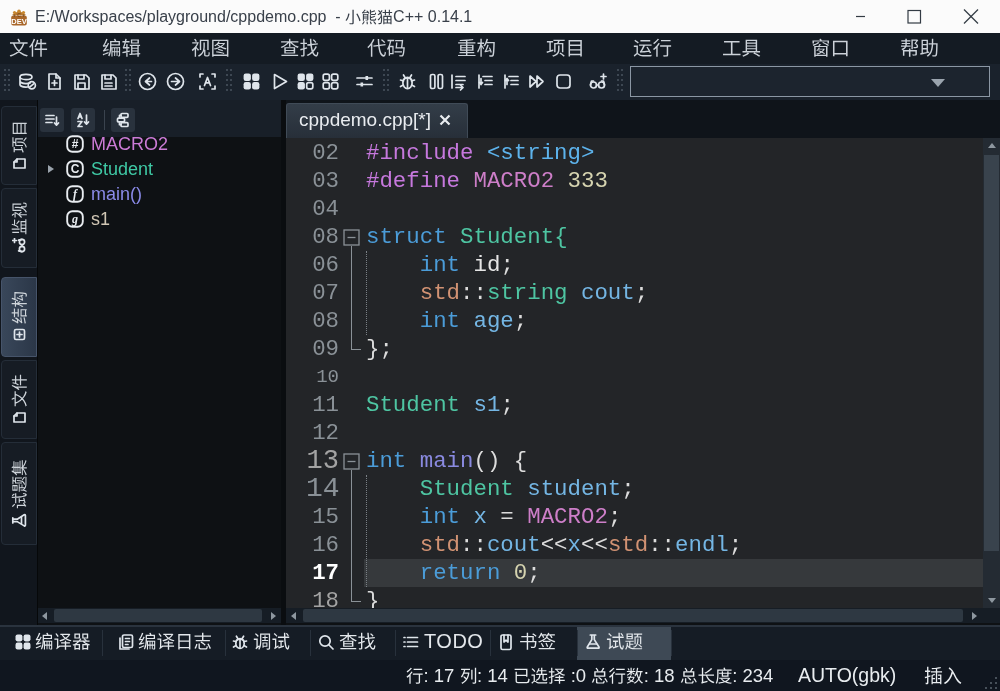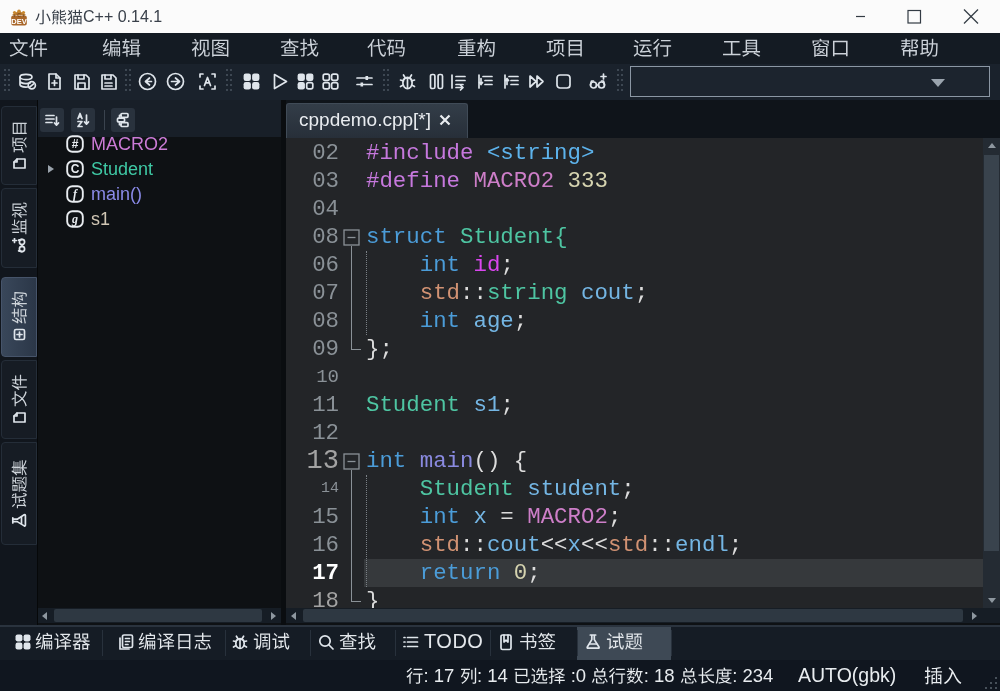--- a/index.html
+++ b/index.html
@@ -64,20 +64,21 @@
 <svg class="abs" style="left:9px;top:7px" width="20" height="20" viewBox="0 0 20 20">
 <rect x="2.2" y="8.5" width="15.6" height="10" rx="2" fill="#a9672a"></rect>
 <path d="M3 8 Q10 1 17 8 Z" fill="#b5772f"></path>
 <circle cx="5.5" cy="5.5" r="1.6" fill="#c8882f"></circle>
     <circle cx="10" cy="4.2" r="1.8" fill="#c8882f"></circle>
     <circle cx="14.5" cy="5.5" r="1.6" fill="#c8882f"></circle>
 <text x="10" y="16.5" font-family="Liberation Sans" font-size="7.5" font-weight="bold" fill="#fff" text-anchor="middle">DEV</text>
 <text x="10" y="9.5" font-family="Liberation Sans" font-size="5" font-weight="bold" fill="#7a4a1a" text-anchor="middle">+ C +</text>
 </svg>
 <div class="abs row" style="left:35px;top:0;height:33px">
+    <span style="font-size:16px;color:#39404a;white-space:pre">E:/Workspaces/playground/cppdemo.cpp  - </span>
     <svg class="cj" width="48.0" height="16.0" viewBox="0 -880 3000 1000" fill="#39404a">
       <use href="#u5C0F" x="0"></use>
       <use href="#u718A" x="1000"></use>
       <use href="#u732B" x="2000"></use>
     </svg>
     <span style="font-size:16px;color:#39404a;white-space:pre">C++ 0.14.1</span>
   </div>
 <svg class="abs" style="left:845px;top:0" width="150" height="33" viewBox="0 0 150 33" stroke="#333b44" stroke-width="1.2" fill="none">
 <line x1="11" y1="16.5" x2="20" y2="16.5"></line>
 <rect x="63" y="10.5" width="12.5" height="12.5"></rect>
@@ -453,34 +454,34 @@
 <div class="abs" style="left:286px;top:138px;width:697px;height:470px;background:#232528"></div>
 <div class="abs" style="left:364px;top:559px;width:619px;height:28px;background:#36393c"></div>
 <div class="abs mono" style="left:306px;top:139px;width:33px;height:28px;line-height:28px;font-size:22.4px;color:#8a9197;text-align:right">02</div>
 <div class="abs mono" style="left:366px;top:139px;height:28px;line-height:28px;font-size:22.4px;white-space:pre"><span style="color:#c678dd">#include</span><span style="color:#dcdcdc"> </span><span style="color:#5db3ec">&lt;string&gt;</span></div>
 <div class="abs mono" style="left:306px;top:167px;width:33px;height:28px;line-height:28px;font-size:22.4px;color:#8a9197;text-align:right">03</div>
 <div class="abs mono" style="left:366px;top:167px;height:28px;line-height:28px;font-size:22.4px;white-space:pre"><span style="color:#c678dd">#define</span><span style="color:#dcdcdc"> </span><span style="color:#cd7ec8">MACRO2</span><span style="color:#dcdcdc"> </span><span style="color:#d6d4b0">333</span></div>
 <div class="abs mono" style="left:306px;top:195px;width:33px;height:28px;line-height:28px;font-size:22.4px;color:#8a9197;text-align:right">04</div>
 <div class="abs mono" style="left:306px;top:223px;width:33px;height:28px;line-height:28px;font-size:22.4px;color:#8a9197;text-align:right">08</div>
 <div class="abs mono" style="left:366px;top:223px;height:28px;line-height:28px;font-size:22.4px;white-space:pre"><span style="color:#4b9cd8">struct</span><span style="color:#dcdcdc"> </span><span style="color:#4ec5a2">Student</span><span style="color:#4ec5a2">{</span></div>
 <div class="abs mono" style="left:306px;top:251px;width:33px;height:28px;line-height:28px;font-size:22.4px;color:#8a9197;text-align:right">06</div>
-<div class="abs mono" style="left:366px;top:251px;height:28px;line-height:28px;font-size:22.4px;white-space:pre"><span style="color:#dcdcdc">    </span><span style="color:#4b9cd8">int</span><span style="color:#dcdcdc"> </span><span style="color:#d946ef">id</span><span style="color:#dcdcdc">;</span></div>
+<div class="abs mono" style="left:366px;top:251px;height:28px;line-height:28px;font-size:22.4px;white-space:pre"><span style="color:#dcdcdc">    </span><span style="color:#4b9cd8">int</span><span style="color:#dcdcdc"> </span><span style="color:#e5e5e5">id</span><span style="color:#dcdcdc">;</span></div>
 <div class="abs mono" style="left:306px;top:279px;width:33px;height:28px;line-height:28px;font-size:22.4px;color:#8a9197;text-align:right">07</div>
 <div class="abs mono" style="left:366px;top:279px;height:28px;line-height:28px;font-size:22.4px;white-space:pre"><span style="color:#dcdcdc">    </span><span style="color:#d19273">std</span><span style="color:#dcdcdc">::</span><span style="color:#4ec5a2">string</span><span style="color:#dcdcdc"> </span><span style="color:#74b6e4">cout</span><span style="color:#dcdcdc">;</span></div>
 <div class="abs mono" style="left:306px;top:307px;width:33px;height:28px;line-height:28px;font-size:22.4px;color:#8a9197;text-align:right">08</div>
 <div class="abs mono" style="left:366px;top:307px;height:28px;line-height:28px;font-size:22.4px;white-space:pre"><span style="color:#dcdcdc">    </span><span style="color:#4b9cd8">int</span><span style="color:#dcdcdc"> </span><span style="color:#74b6e4">age</span><span style="color:#dcdcdc">;</span></div>
 <div class="abs mono" style="left:306px;top:335px;width:33px;height:28px;line-height:28px;font-size:22.4px;color:#8a9197;text-align:right">09</div>
 <div class="abs mono" style="left:366px;top:335px;height:28px;line-height:28px;font-size:22.4px;white-space:pre"><span style="color:#dcdcdc">};</span></div>
 <div class="abs mono" style="left:306px;top:363px;width:33px;height:28px;line-height:28px;font-size:19px;color:#8a9197;text-align:right">10</div>
 <div class="abs mono" style="left:306px;top:391px;width:33px;height:28px;line-height:28px;font-size:22.4px;color:#8a9197;text-align:right">11</div>
 <div class="abs mono" style="left:366px;top:391px;height:28px;line-height:28px;font-size:22.4px;white-space:pre"><span style="color:#4ec5a2">Student</span><span style="color:#dcdcdc"> </span><span style="color:#74b6e4">s1</span><span style="color:#dcdcdc">;</span></div>
 <div class="abs mono" style="left:306px;top:419px;width:33px;height:28px;line-height:28px;font-size:22.4px;color:#8a9197;text-align:right">12</div>
 <div class="abs mono" style="left:306px;top:447px;width:33px;height:28px;line-height:28px;font-size:27px;color:#a3a3a3;text-align:right">13</div>
 <div class="abs mono" style="left:366px;top:447px;height:28px;line-height:28px;font-size:22.4px;white-space:pre"><span style="color:#4b9cd8">int</span><span style="color:#dcdcdc"> </span><span style="color:#8a8ae0">main</span><span style="color:#dcdcdc">() {</span></div>
-<div class="abs mono" style="left:306px;top:475px;width:33px;height:28px;line-height:28px;font-size:15px;color:#8a9197;text-align:right">14</div>
+<div class="abs mono" style="left:306px;top:475px;width:33px;height:28px;line-height:28px;font-size:28px;color:#8a9197;text-align:right">14</div>
 <div class="abs mono" style="left:366px;top:475px;height:28px;line-height:28px;font-size:22.4px;white-space:pre"><span style="color:#dcdcdc">    </span><span style="color:#4ec5a2">Student</span><span style="color:#dcdcdc"> </span><span style="color:#74b6e4">student</span><span style="color:#dcdcdc">;</span></div>
 <div class="abs mono" style="left:306px;top:503px;width:33px;height:28px;line-height:28px;font-size:22.4px;color:#8a9197;text-align:right">15</div>
 <div class="abs mono" style="left:366px;top:503px;height:28px;line-height:28px;font-size:22.4px;white-space:pre"><span style="color:#dcdcdc">    </span><span style="color:#4b9cd8">int</span><span style="color:#dcdcdc"> </span><span style="color:#74b6e4">x</span><span style="color:#dcdcdc"> = </span><span style="color:#cd7ec8">MACRO2</span><span style="color:#dcdcdc">;</span></div>
 <div class="abs mono" style="left:306px;top:531px;width:33px;height:28px;line-height:28px;font-size:22.4px;color:#8a9197;text-align:right">16</div>
 <div class="abs mono" style="left:366px;top:531px;height:28px;line-height:28px;font-size:22.4px;white-space:pre"><span style="color:#dcdcdc">    </span><span style="color:#d19273">std</span><span style="color:#dcdcdc">::</span><span style="color:#74b6e4">cout</span><span style="color:#dcdcdc">&lt;&lt;</span><span style="color:#74b6e4">x</span><span style="color:#dcdcdc">&lt;&lt;</span><span style="color:#d19273">std</span><span style="color:#dcdcdc">::</span><span style="color:#74b6e4">endl</span><span style="color:#dcdcdc">;</span></div>
 <div class="abs mono" style="left:306px;top:559px;width:33px;height:28px;line-height:28px;font-size:22.4px;color:#ffffff;text-align:right;font-weight:bold">17</div>
 <div class="abs mono" style="left:366px;top:559px;height:28px;line-height:28px;font-size:22.4px;white-space:pre"><span style="color:#dcdcdc">    </span><span style="color:#4b9cd8">return</span><span style="color:#dcdcdc"> </span><span style="color:#d6d4b0">0</span><span style="color:#dcdcdc">;</span></div>
 <div class="abs mono" style="left:306px;top:587px;width:33px;height:28px;line-height:28px;font-size:22.4px;color:#a3a3a3;text-align:right">18</div>
 <div class="abs mono" style="left:366px;top:587px;height:28px;line-height:28px;font-size:22.4px;white-space:pre"><span style="color:#dcdcdc">}</span></div>
 <svg class="abs" style="left:343px;top:229px" width="17" height="17" viewBox="0 0 17 17">

